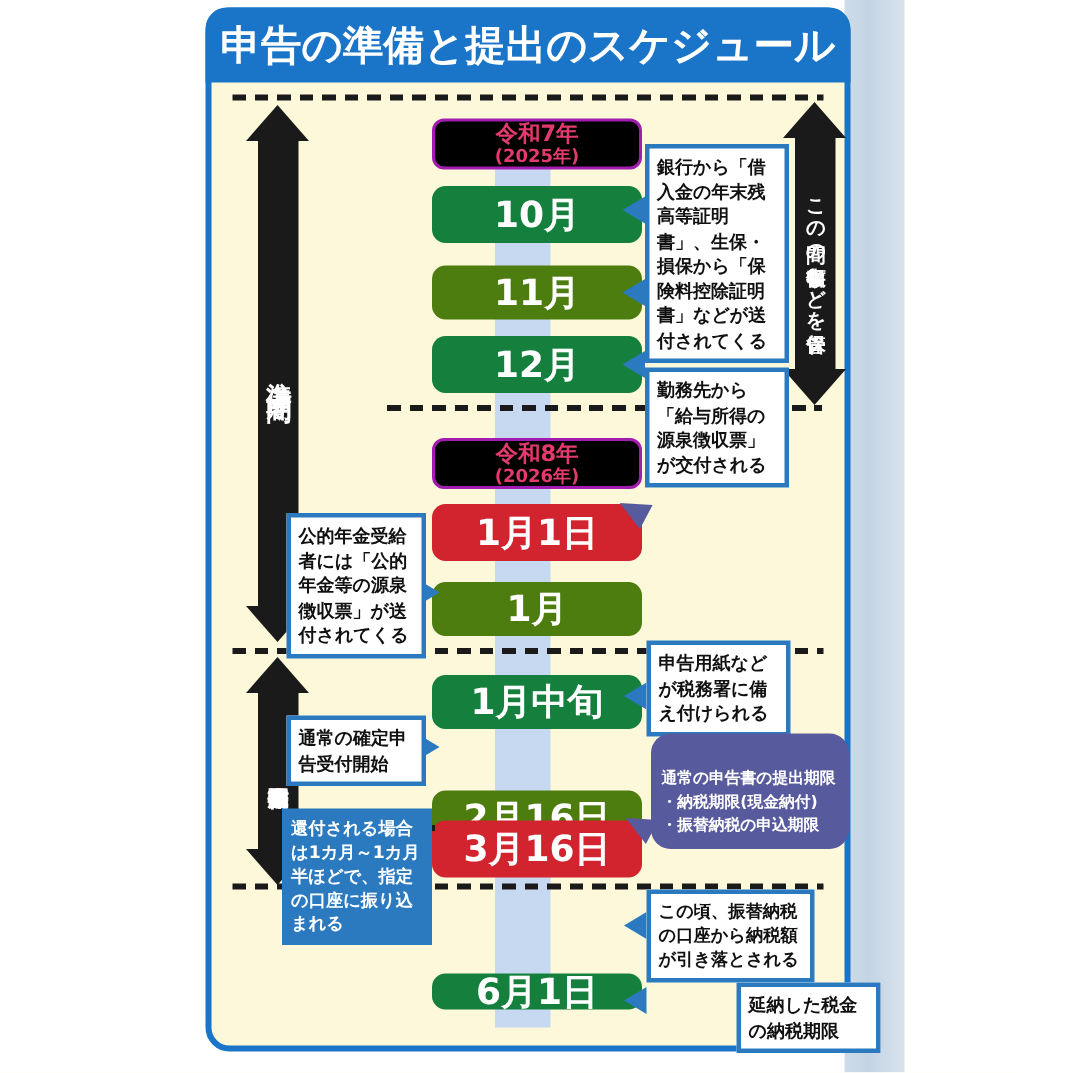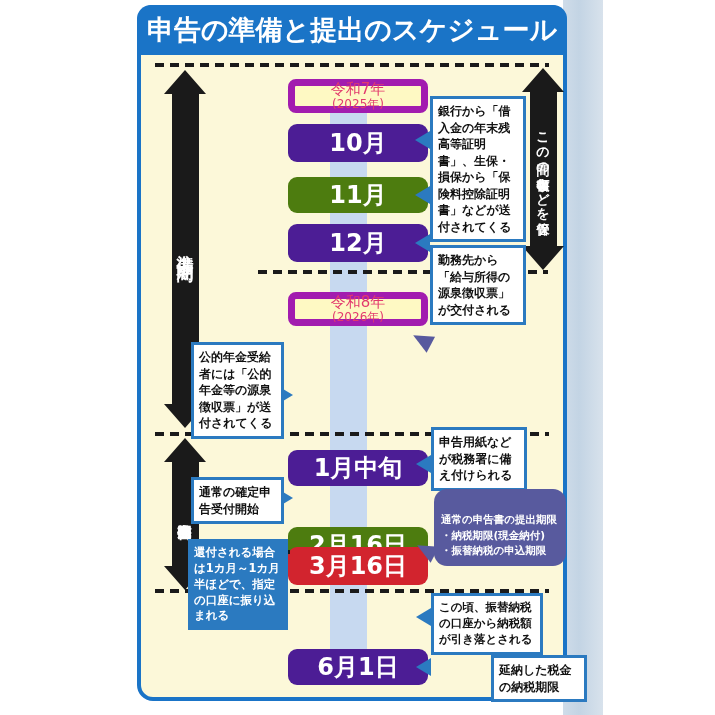--- a/index.html
+++ b/index.html
@@ -22,26 +22,26 @@
 
   .varrow{position:absolute;display:flex;flex-direction:column;align-items:center;}
   .varrow .head{width:0;height:0;border-left:21px solid transparent;border-right:21px solid transparent;}
   .varrow .head.top{border-bottom:24px solid #1a1a1a;}
   .varrow .head.bot{border-top:24px solid #1a1a1a;}
   .varrow .shaft{width:27px;flex:1;background:#1a1a1a;display:flex;align-items:center;justify-content:center;}
   .varrow .shaft span{writing-mode:vertical-rl;text-orientation:upright;color:#fff;font-weight:bold;line-height:1;}
 
   .mbox{position:absolute;left:288px;width:140px;border-radius:9px;display:flex;
     align-items:center;justify-content:center;color:#fff;font-weight:bold;font-size:24px;}
-  .mbox.dark{background:#4c1d95;}
+  .mbox.dark{background:#15803d;}
   .mbox.gray{background:#4d7c0f;}
   .mbox.red{background:#d2242e;}
-  .ybox{position:absolute;left:288px;width:140px;background:#fef9c3;border:7px solid #a21caf;
+  .ybox{position:absolute;left:288px;width:140px;background:#000000;border:2px solid #a21caf;
     border-radius:8px;display:flex;flex-direction:column;align-items:center;justify-content:center;
-    color:#e23a6d;font-weight:normal;}
+    color:#e23a6d;font-weight:bold;}
   .ybox .l1{font-size:15px;line-height:1.1;}
   .ybox .l2{font-size:12px;line-height:1.1;}
 
   .note{position:absolute;background:#fff;border:3px solid #2b7ac0;color:#111;
     font-weight:bold;font-size:12px;line-height:1.38;padding:4px 5px;}
   .note.blue{background:#2b7ac0;color:#fff;border:none;padding:6px 6px;}
   .bubble{position:absolute;background:#585a9e;color:#fff;font-weight:bold;font-size:10.5px;
     line-height:1.5;border-radius:13px;padding:7px 7px;white-space:pre-line;}
 
   .tail-l{position:absolute;width:0;height:0;border-top:9px solid transparent;
@@ -105,30 +105,36 @@
   <div class="mbox gray" style="top:177px;height:36px;">
       <span>11月</span>
     </div>
   <div class="mbox dark" style="top:224px;height:38px;">
       <span>12月</span>
     </div>
   <div class="ybox" style="top:292px;height:34px;">
     <span class="l1">令和8年</span>
     <span class="l2">(2026年)</span>
   </div>
+  <div class="mbox red" style="top:336px;height:38px;">
+      <span>1月1日</span>
+    </div>
+  <div class="mbox gray" style="top:388px;height:36px;">
+      <span>1月</span>
+    </div>
   <div class="mbox dark" style="top:450px;height:36px;">
       <span>1月中旬</span>
     </div>
   <div class="mbox gray" style="top:499px;height:36px;margin-top:28px;">
       <span>2月16日</span>
     </div>
   <div class="mbox red" style="top:547px;height:38px;">
       <span>3月16日</span>
     </div>
-  <div class="mbox dark" style="top:649px;height:36px;">
+  <div class="mbox dark" style="top:649px;height:24px;">
       <span>6月1日</span>
     </div>
 
   <div class="tail-l" style="left:415px;top:131px;"></div>
   <div class="tail-l" style="left:415px;top:186px;"></div>
   <div class="tail-l" style="left:415px;top:234px;"></div>
   <div class="tail-l" style="left:416px;top:455px;"></div>
   <div class="tail-l" style="left:416px;top:608px;"></div>
   <div class="tail-l" style="left:416px;top:658px;"></div>
   <div class="tail-r" style="left:278px;top:386px;"></div>

